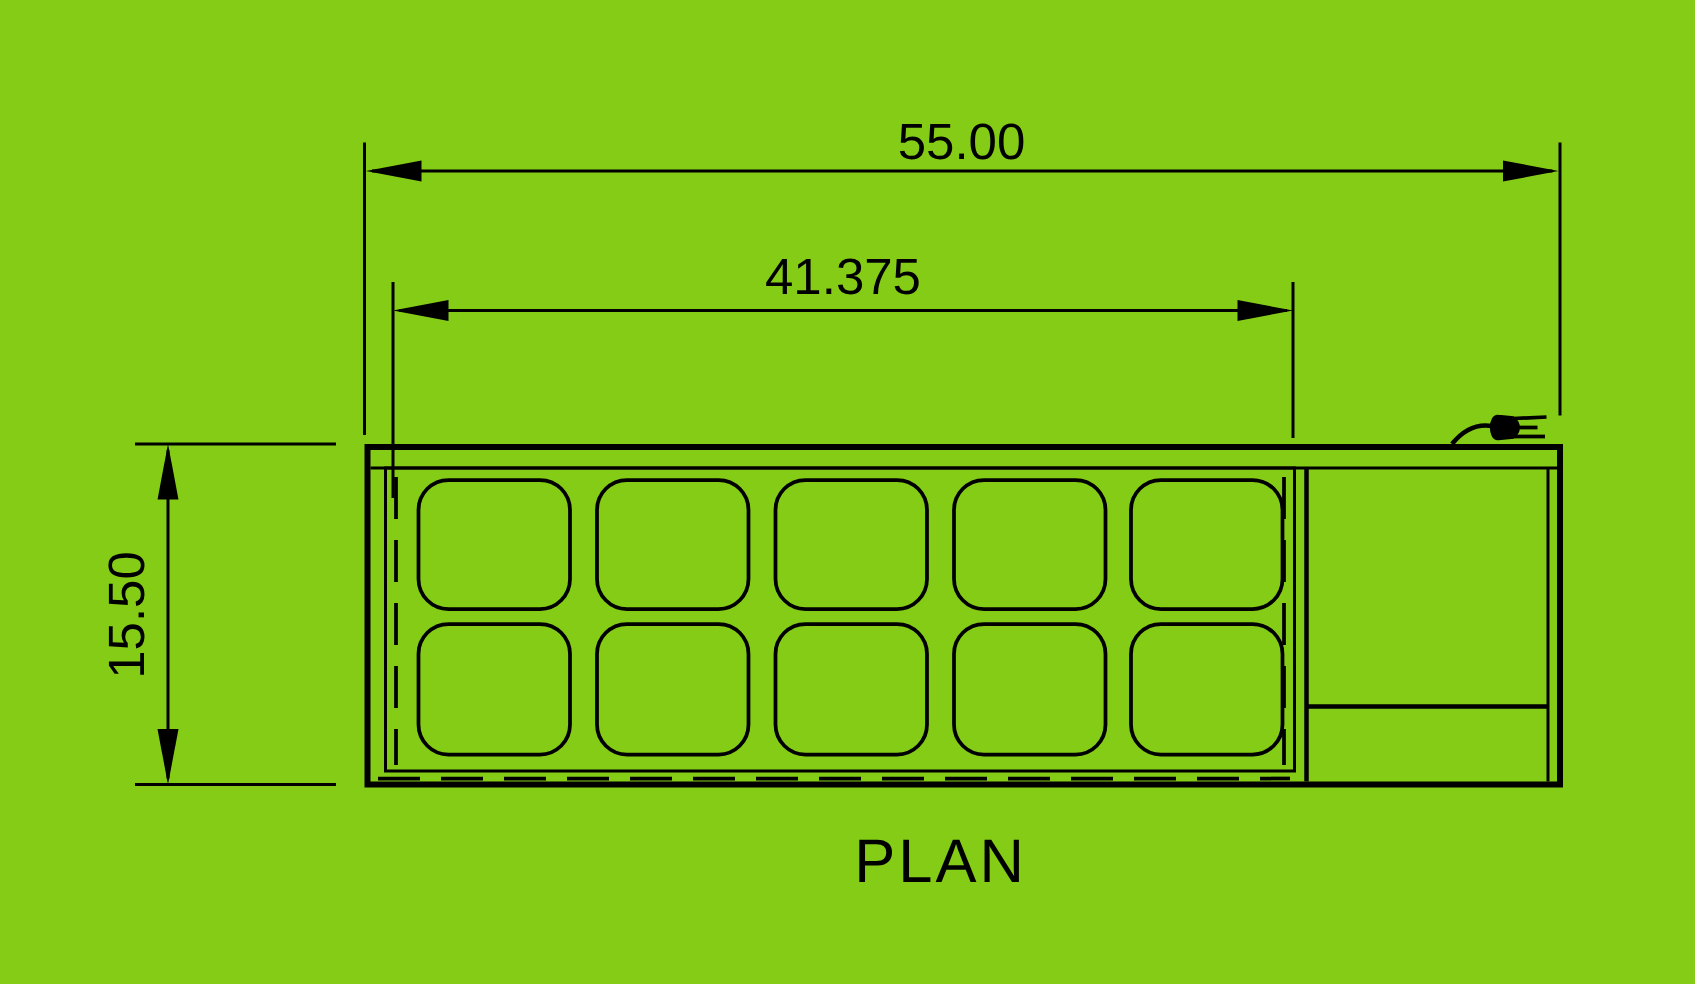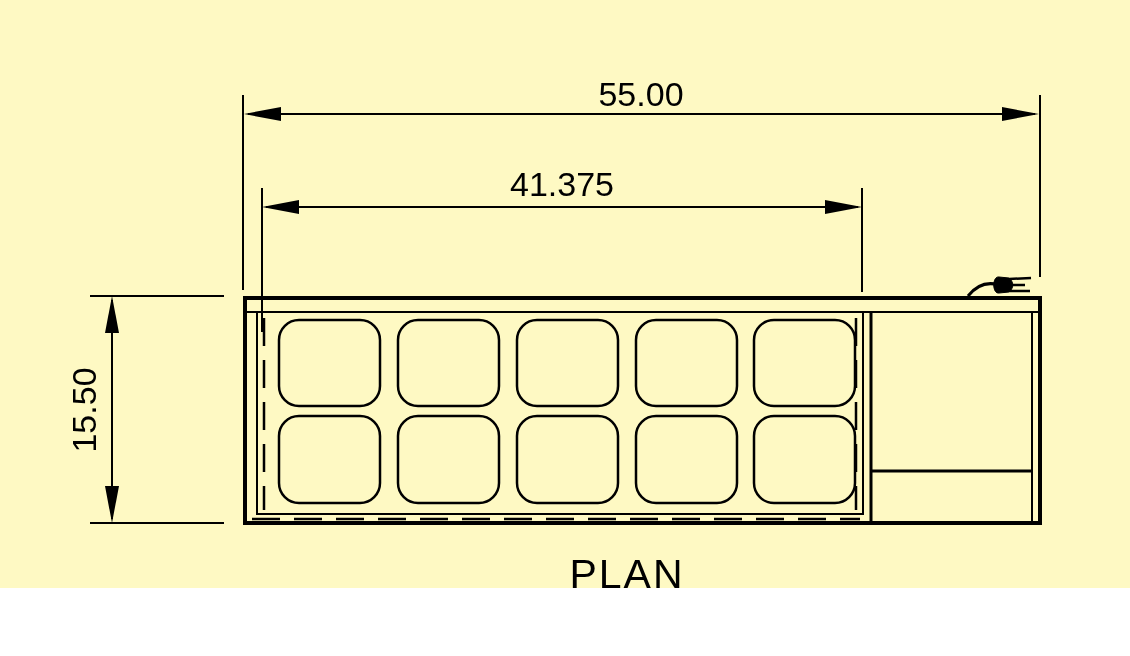--- a/index.html
+++ b/index.html
@@ -4,22 +4,22 @@
 <style>
   html, body {
     margin: 0;
     padding: 0;
     background: #ffffff;
     font-family: "Liberation Sans", sans-serif;
   }
   .canvas {
     position: relative;
     width: 1130px;
-    height: 588px;
-    background: #fef9c3;
+    height: 656px;
+    background: #84cc16;
     overflow: hidden;
   }
   svg { display: block; }
   .dim-text {
     font-family: "Liberation Sans", sans-serif;
     font-size: 34px;
     fill: #000000;
   }
   .view-label {
     font-family: "Liberation Sans", sans-serif;

